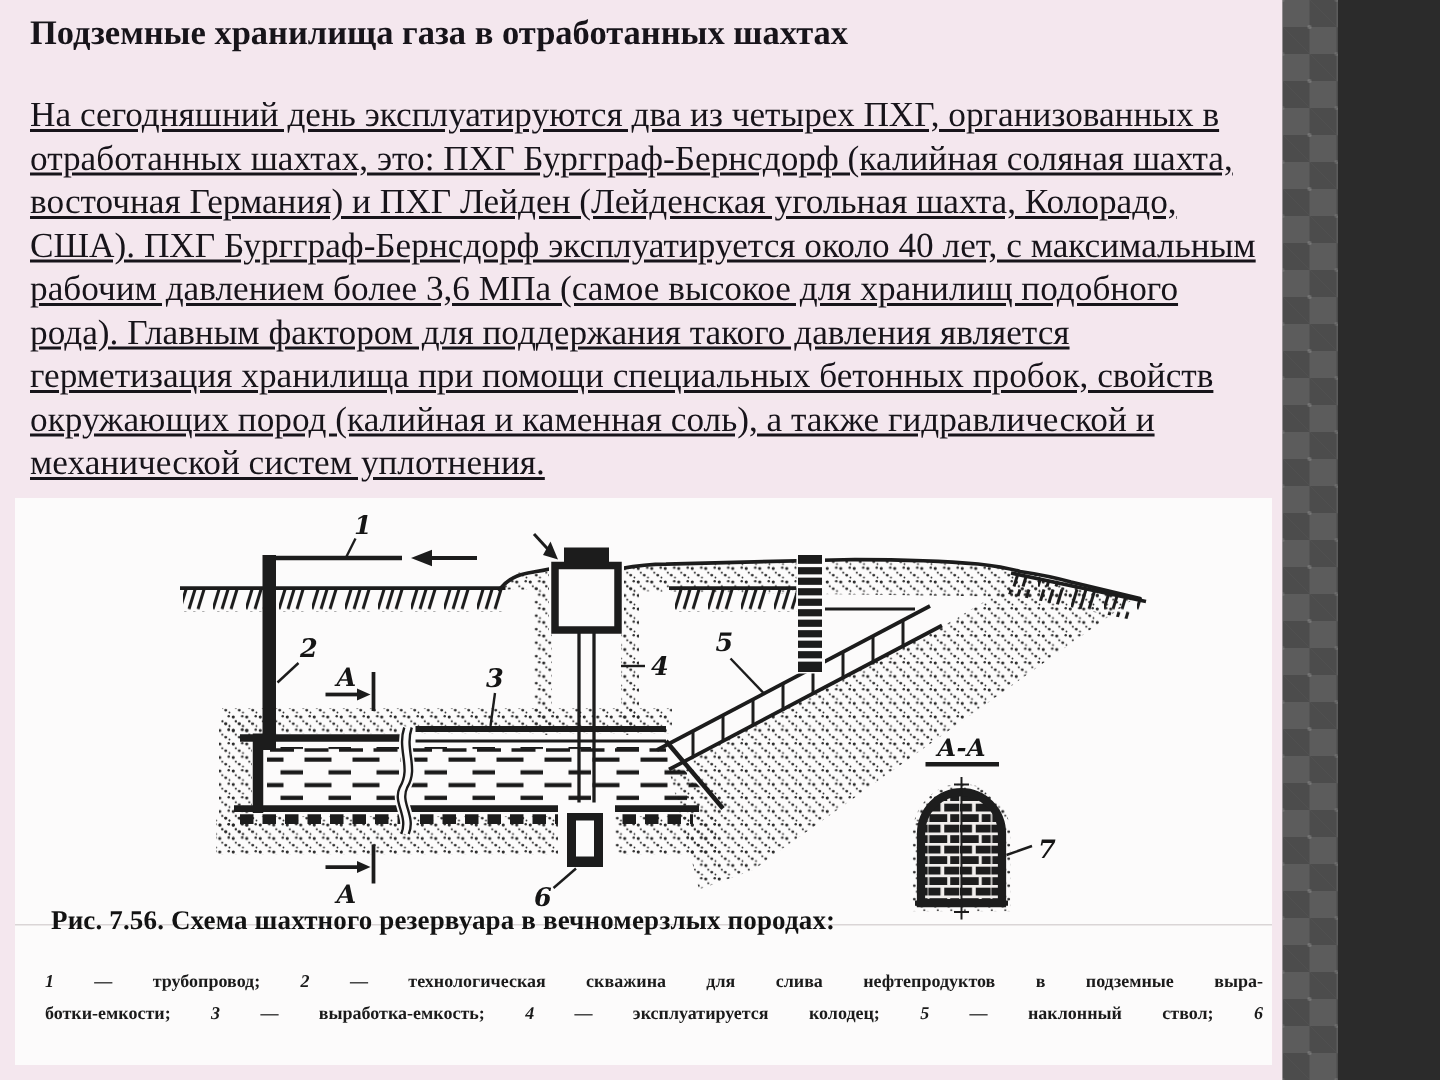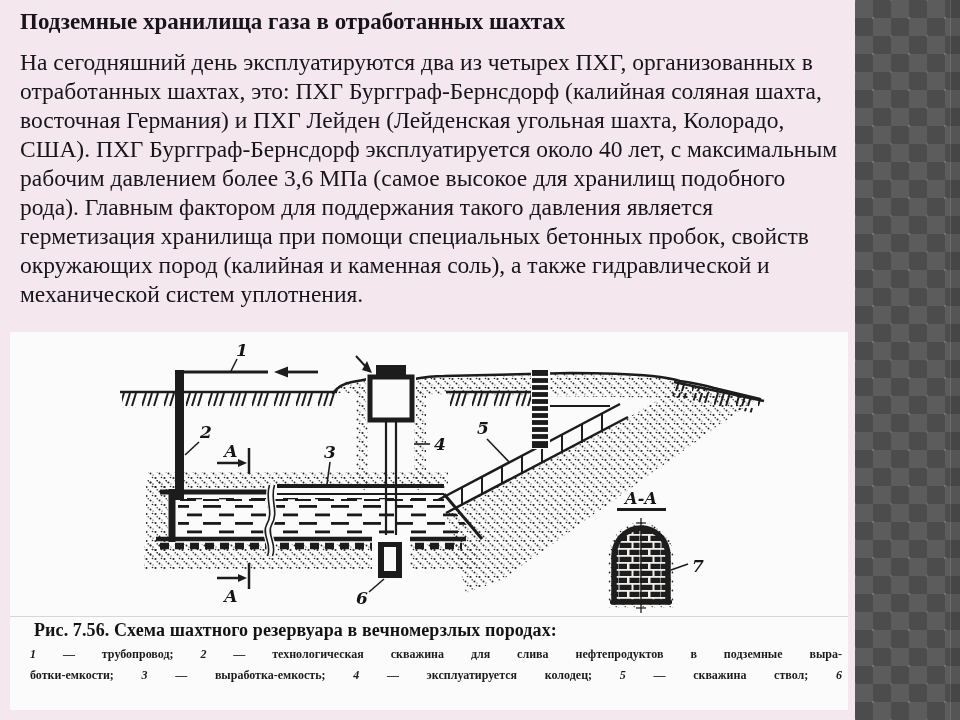--- a/index.html
+++ b/index.html
@@ -1,41 +1,41 @@
 <!DOCTYPE html>
 <html><head>
 <meta charset="utf-8">
 <style>
   html,body{margin:0;padding:0;background:#2b2b2b;}
-  .stage{position:relative;width:960px;height:720px;overflow:hidden;
+  .stage{position:relative;width:892px;height:720px;overflow:hidden;
          background:#f4e7ee;font-family:"Liberation Serif",serif;}
   
   .pattern{position:absolute;left:855px;top:0;width:105px;height:720px;
     background-color:#5c5c5c;
     background-image:
       radial-gradient(circle, rgba(255,255,255,0.16) 0 1.1px, transparent 1.7px),
       radial-gradient(circle, rgba(255,255,255,0.10) 0 1.1px, transparent 1.7px),
       linear-gradient(45deg,#4c4c4c 25%,transparent 25%,transparent 75%,#4c4c4c 75%),
       linear-gradient(45deg,#4c4c4c 25%,transparent 25%,transparent 75%,#4c4c4c 75%);
     background-size:36px 36px,36px 36px,36px 36px,36px 36px;
     background-position:0 0,18px 18px,0 0,18px 18px;}
   .pattern .seam{position:absolute;right:9px;top:0;width:1px;height:100%;
     background:rgba(255,255,255,0.10);}
   .pattern .edge{position:absolute;right:0;top:0;width:9px;height:100%;
     background:rgba(0,0,0,0.07);}
   
   .slide-text{position:absolute;left:20px;top:8px;width:824px;color:#17141a;}
   .title{font-size:23px;font-weight:bold;line-height:28px;}
-  .bodytext{margin-top:12px;font-size:23.5px;line-height:29px;}
+  .bodytext{margin-top:27px;font-size:23.5px;line-height:29px;text-decoration:underline;}
   
   .figure{position:absolute;left:10px;top:332px;width:838px;height:378px;
     background:#fcfbfb;color:#161616;}
   .figure svg{position:absolute;left:0;top:0;display:block;}
   .scanline{position:absolute;left:0;top:284px;width:100%;height:1px;background:#dad5d6;}
-  .cap-title{position:absolute;left:24px;top:288px;font-size:18px;font-weight:bold;
+  .cap-title{position:absolute;left:24px;top:271px;font-size:18px;font-weight:bold;
     letter-spacing:0.1px;color:#131313;white-space:nowrap;}
   .legend{position:absolute;left:20px;top:312px;width:812px;font-size:12px;
     font-weight:bold;line-height:21px;color:#1b1b1b;}
   .cap-line{white-space:normal;}
   .cap-line.just{text-align:justify;text-align-last:justify;}
   .it{font-style:italic;}
   
   .dlabel{font-family:"DejaVu Serif",serif;font-style:italic;font-weight:bold;
     font-size:17px;fill:#151515;}
   .dlabel-sm{font-family:"DejaVu Serif",serif;font-style:italic;font-weight:bold;
@@ -211,21 +211,21 @@
         <text class="dlabel" x="221" y="125">А</text>
         <text class="dlabel" x="221" y="270">А</text>
         <text class="dlabel-sm" x="631" y="172">А-А</text>
       </g>
     </svg>
 
     <div class="scanline"></div>
     <div class="cap-title">Рис. 7.56. Схема шахтного резервуара в вечномерзлых породах:</div>
     <div class="legend" id="legend">
         <div class="cap-line just"><span class="it">1</span><span> — трубопровод; </span><span class="it">2</span><span> — технологическая скважина для слива нефтепродуктов в подземные выра-</span></div>
-        <div class="cap-line just"><span>ботки-емкости; </span><span class="it">3</span><span> — выработка-емкость; </span><span class="it">4</span><span> — эксплуатируется колодец; </span><span class="it">5</span><span> — скважина ствол; </span><span class="it">6</span></div>
+        <div class="cap-line just"><span>ботки-емкости; </span><span class="it">3</span><span> — выработка-емкость; </span><span class="it">4</span><span> — эксплуатируется колодец; </span><span class="it">5</span><span> — наклонный ствол; </span><span class="it">6</span></div>
       </div>
   </div>
 
   <div class="pattern">
     <div class="edge"></div>
     <div class="seam"></div>
   </div>
 
 </div>
 

